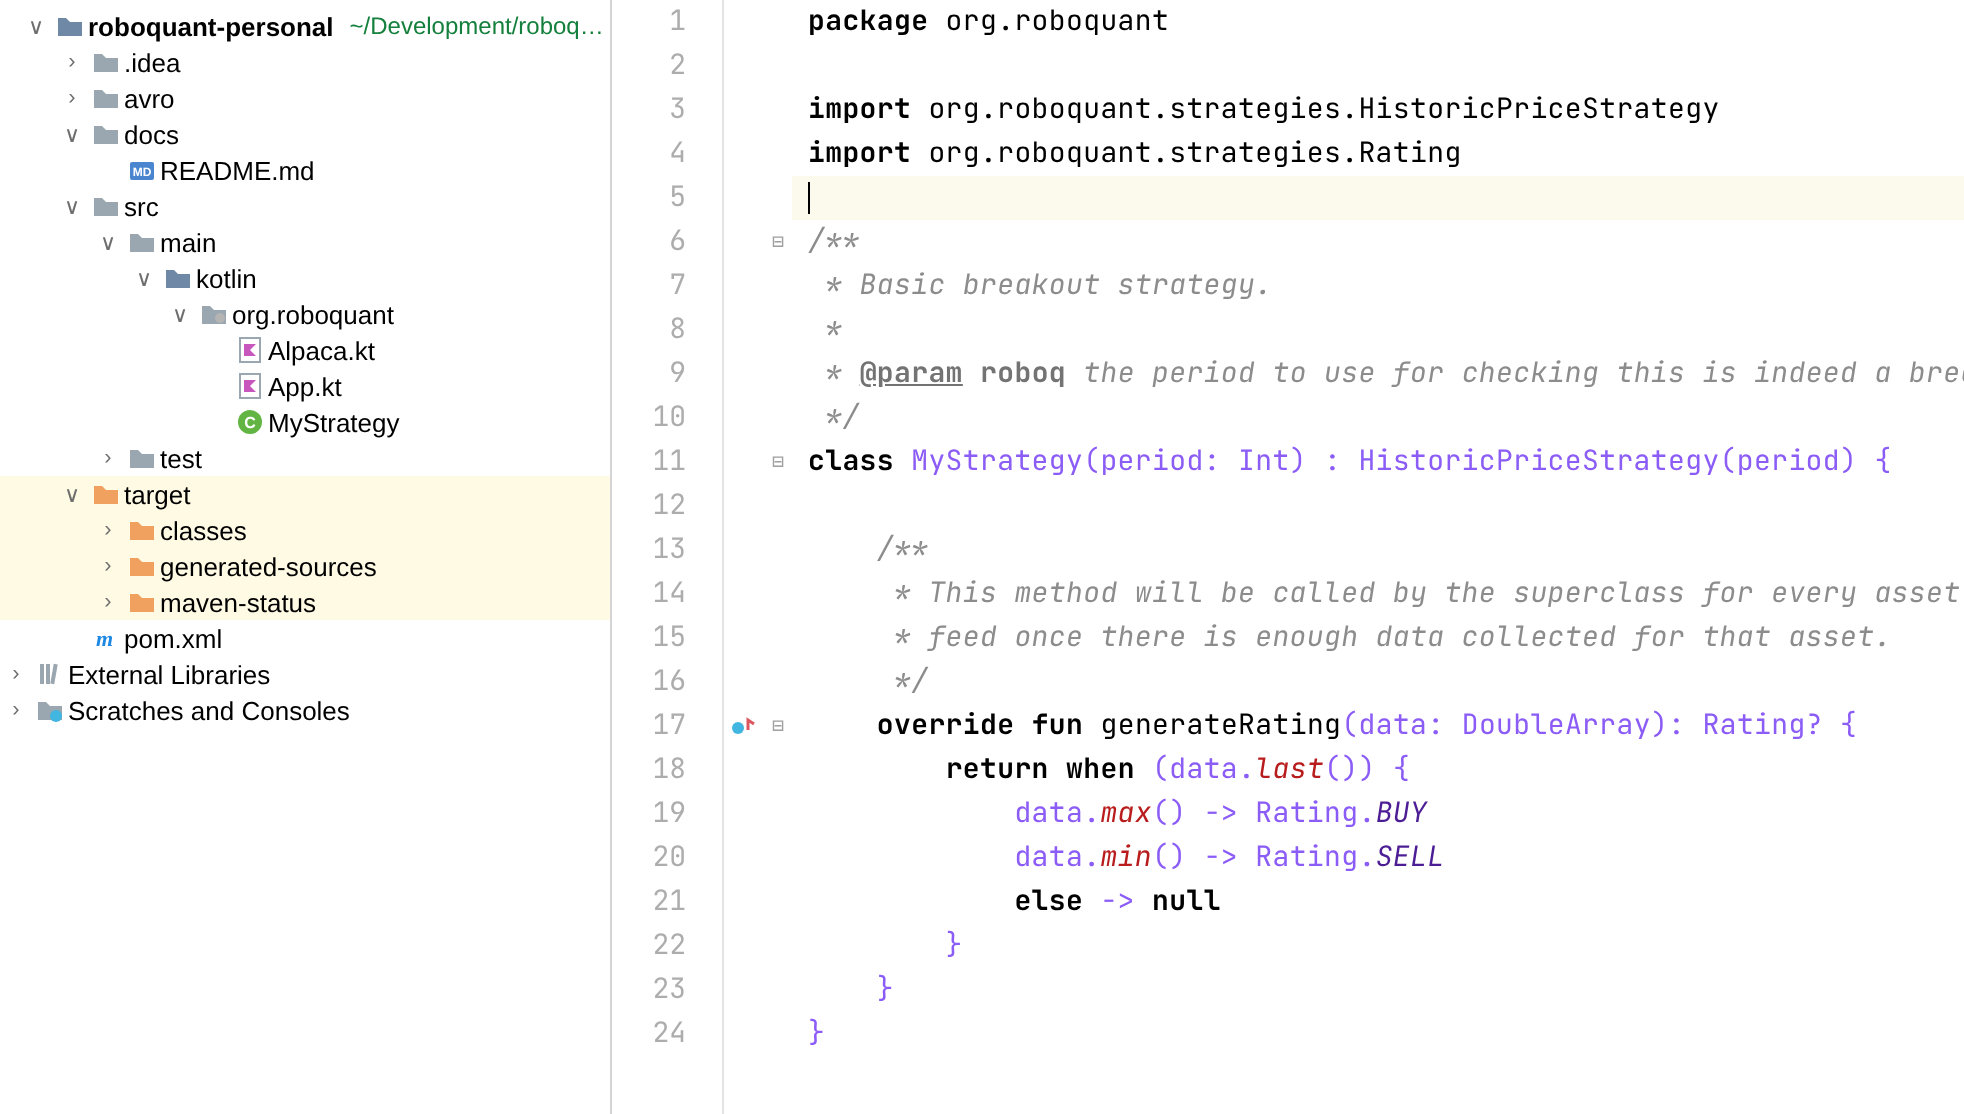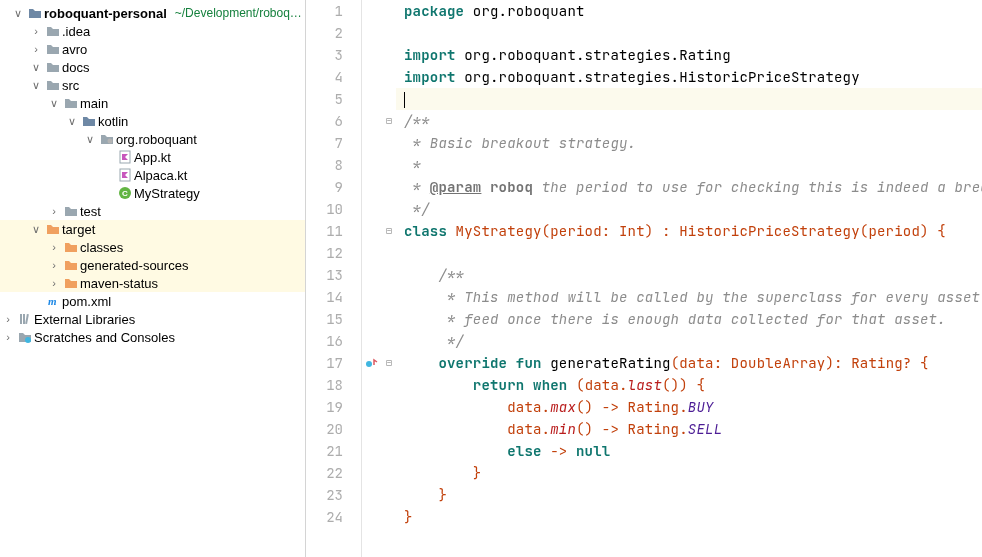--- a/index.html
+++ b/index.html
@@ -23,26 +23,26 @@
     .gutter { background: #fff; color: #adadad; text-align: right; padding: 0 18px 0 14px; min-width: 56px; border-right: 1px solid #e4e4e4; user-select: none; }
     .gutter .gl { height: 22px; }
     .fold-col { width: 14px; flex-shrink: 0; }
     .fold-col .fl { height: 22px; display: flex; align-items: center; justify-content: center; color: #a0a0a0; font-size: 10px; }
     .ov-col { width: 20px; flex-shrink: 0; }
     .ov-col .ol { height: 22px; display: flex; align-items: center; justify-content: center; }
     .code { flex: 1; overflow: hidden; }
     .code .cl { height: 22px; white-space: pre; padding-left: 8px; letter-spacing: 0.2px; }
     .code .cl.current { background: #fcfaed; }
     
-    .kw { color: #0f766e; font-weight: 700; }
+    .kw { color: #000000; font-weight: 700; }
     .pkg { color: #000; }
     .cmt { color: #8c8c8c; font-style: italic; }
     .cmt-b { color: #737373; font-weight: 700; }
     .cmt-u { text-decoration: underline; }
-    .id { color: #c2410c; }
+    .id { color: #8b5cf6; }
     .fn { color: #000; text-align: center; }
     .fni { color: #b91c1c; font-style: italic; }
     .str { color: #4c1d95; font-style: italic; }
     .caret { display: inline-block; width: 1px; height: 16px; background: #000; vertical-align: middle; }
     
     svg { display: block; }
   </style>
 </head>
 <body>
 
@@ -90,20 +90,31 @@
       <span class="ind" style="width:18px"></span>
       <span class="chevron">∨</span>
       <span class="icon folder-icon">
           <svg width="14" height="14" viewBox="0 0 14 14">
             <path fill="#9aa7b0" d="M1 3h4l2 2h6v7H1z"></path>
           </svg>
         </span>
       <span class="label">docs</span>
     </div>
 
+    <div class="tree-item">
+      <span class="rail-icon"></span>
+      <span class="ind" style="width:52px"></span>
+      <span class="icon">
+          <svg width="14" height="14" viewBox="0 0 14 14">
+            <rect fill="#4a86cf" x="1" y="3" width="12" height="9" rx="1"></rect>
+            <text x="7" y="10" font-size="6" fill="#fff" text-anchor="middle" font-family="sans-serif" font-weight="700">MD</text>
+          </svg>
+        </span>
+      <span class="label">README.md</span>
+    </div>
 
     <div class="tree-item">
       <span class="rail-icon"></span>
       <span class="ind" style="width:18px"></span>
       <span class="chevron">∨</span>
       <span class="icon folder-icon">
           <svg width="14" height="14" viewBox="0 0 14 14">
             <path fill="#9aa7b0" d="M1 3h4l2 2h6v7H1z"></path>
           </svg>
         </span>
@@ -149,33 +160,33 @@
 
     <div class="tree-item">
       <span class="rail-icon"></span>
       <span class="ind" style="width:106px"></span>
       <span class="icon">
           <svg width="14" height="14" viewBox="0 0 14 14">
             <rect fill="#fff" stroke="#9aa7b0" x="2" y="1" width="10" height="12"></rect>
             <path fill="#c757bc" d="M4 4h6l-3 3 3 3H4z"></path>
           </svg>
         </span>
-      <span class="label">App.kt</span>
+      <span class="label">Alpaca.kt</span>
     </div>
 
     <div class="tree-item">
       <span class="rail-icon"></span>
       <span class="ind" style="width:106px"></span>
       <span class="icon">
           <svg width="14" height="14" viewBox="0 0 14 14">
             <rect fill="#fff" stroke="#9aa7b0" x="2" y="1" width="10" height="12"></rect>
             <path fill="#c757bc" d="M4 4h6l-3 3 3 3H4z"></path>
           </svg>
         </span>
-      <span class="label">Alpaca.kt</span>
+      <span class="label">App.kt</span>
     </div>
 
     <div class="tree-item">
       <span class="rail-icon"></span>
       <span class="ind" style="width:106px"></span>
       <span class="icon">
           <svg width="14" height="14" viewBox="0 0 14 14">
             <circle cx="7" cy="7" r="6" fill="#62b543"></circle>
             <text x="7" y="10" font-size="8" fill="#fff" text-anchor="middle" font-family="sans-serif" font-weight="700">C</text>
           </svg>
@@ -363,22 +374,22 @@
       <div class="fl"></div>
       <div class="fl"></div>
       <div class="fl"></div>
       <div class="fl"></div>
       <div class="fl"></div>
   </div>
 
   <div class="code">
     <div class="cl"><span class="kw">package</span><span class="pkg"> org.roboquant</span></div>
     <div class="cl"></div>
+    <div class="cl"><span class="kw">import</span><span class="pkg"> org.roboquant.strategies.HistoricPriceStrategy</span></div>
     <div class="cl"><span class="kw">import</span><span class="pkg"> org.roboquant.strategies.Rating</span></div>
-    <div class="cl"><span class="kw">import</span><span class="pkg"> org.roboquant.strategies.HistoricPriceStrategy</span></div>
     <div class="cl current"><span class="caret"></span></div>
     <div class="cl"><span class="cmt">/**</span></div>
     <div class="cl"><span class="cmt"> * Basic breakout strategy.</span></div>
     <div class="cl"><span class="cmt"> *</span></div>
     <div class="cl"><span class="cmt"> * </span><span class="cmt-b cmt-u">@param</span><span class="cmt-b"> roboq</span><span class="cmt"> the period to use for checking this is indeed a breakout</span></div>
     <div class="cl"><span class="cmt"> */</span></div>
     <div class="cl"><span class="kw">class</span><span class="id"> MyStrategy(period: Int) : HistoricPriceStrategy(period) {</span></div>
     <div class="cl"></div>
     <div class="cl"><span class="cmt">    /**</span></div>
     <div class="cl"><span class="cmt">     * This method will be called by the superclass for every asset in the</span></div>

